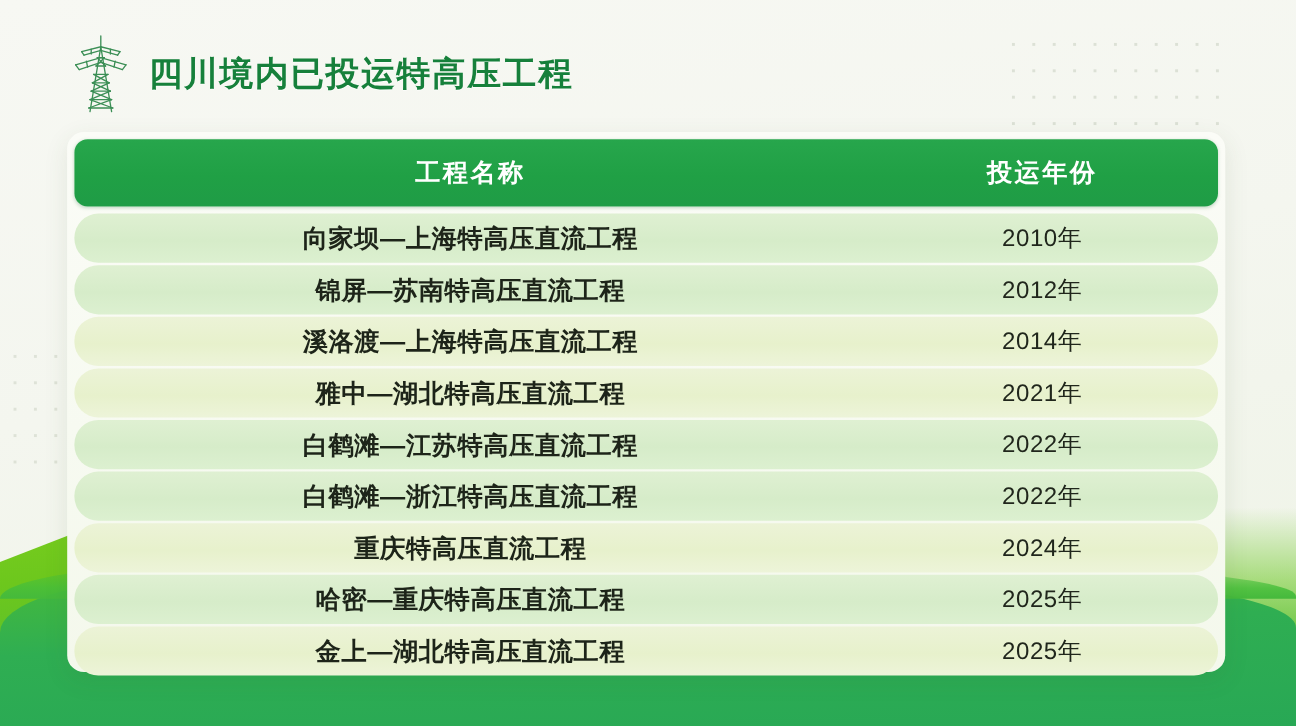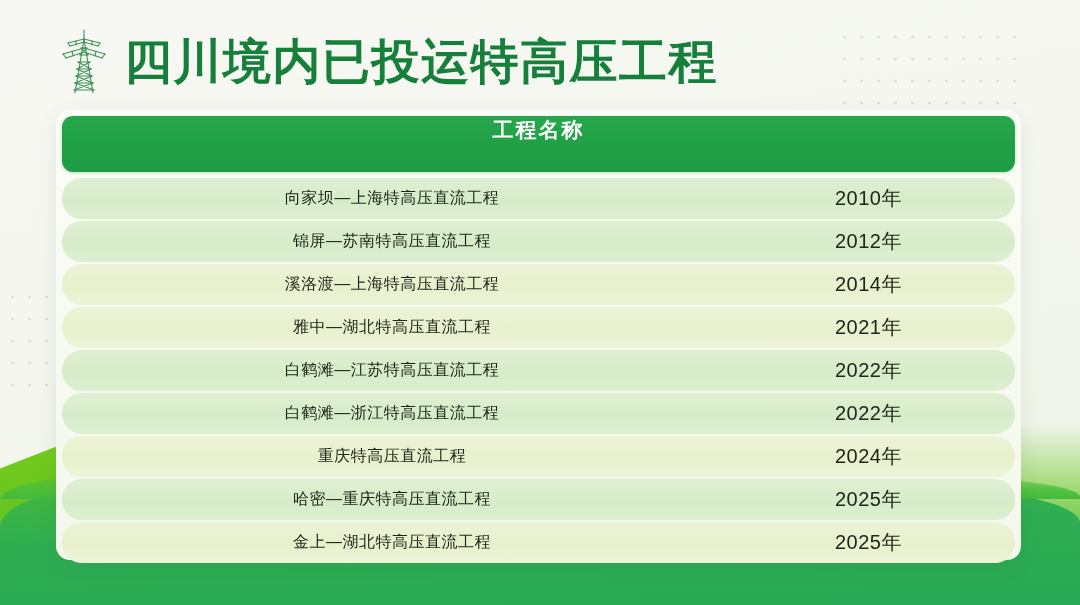--- a/index.html
+++ b/index.html
@@ -96,21 +96,21 @@
     align-items: center;
     gap: 12px;
   }
   .tower-icon {
     width: 56px;
     height: 70px;
     flex: 0 0 auto;
     display: block;
   }
   .page-title {
-    font-size: 48px;
+    font-size: 28px;
     font-weight: bold;
     color: #16803b;
     letter-spacing: 1.5px;
     line-height: 1;
     white-space: nowrap;
     text-shadow: 0 1px 0 rgba(255,255,255,0.6);
   }
 
   
   .card {
@@ -127,21 +127,20 @@
   }
 
   .thead {
     display: flex;
     align-items: center;
     height: 56px;
     margin: 0 0 6px 0;
     background: linear-gradient(180deg, #27a64c 0%, #20a045 55%, #1f9c46 100%);
     border-radius: 11px;
     box-shadow: 0 1px 3px rgba(30,110,55,0.25);
-    flex-direction: column;
   }
   .th {
     color: #ffffff;
     font-size: 21px;
     font-weight: bold;
     letter-spacing: 2px;
     text-align: center;
   }
   .col-name { flex: 0 0 660px; }
   .col-year { flex: 1 1 auto; }
@@ -156,24 +155,24 @@
     border-radius: 20px;
     margin-bottom: 2px;
   }
   .trow.alt-a {
     background: linear-gradient(180deg, #dff0d2 0%, #d6ecc9 55%, #dcf0d0 100%);
   }
   .trow.alt-b {
     background: linear-gradient(180deg, #ecf3d7 0%, #e7f1cc 55%, #edf4d9 100%);
   }
   .td {
-    font-size: 16px;
+    font-size: 21px;
     color: #1d2419;
     text-align: center;
-    font-weight: normal;
+    font-weight: bold;
     letter-spacing: 0.5px;
     white-space: nowrap;
   }
   .td.year {
     font-weight: normal;
     font-size: 20px;
     color: #20261c;
     letter-spacing: 0.5px;
   }
 </style>

